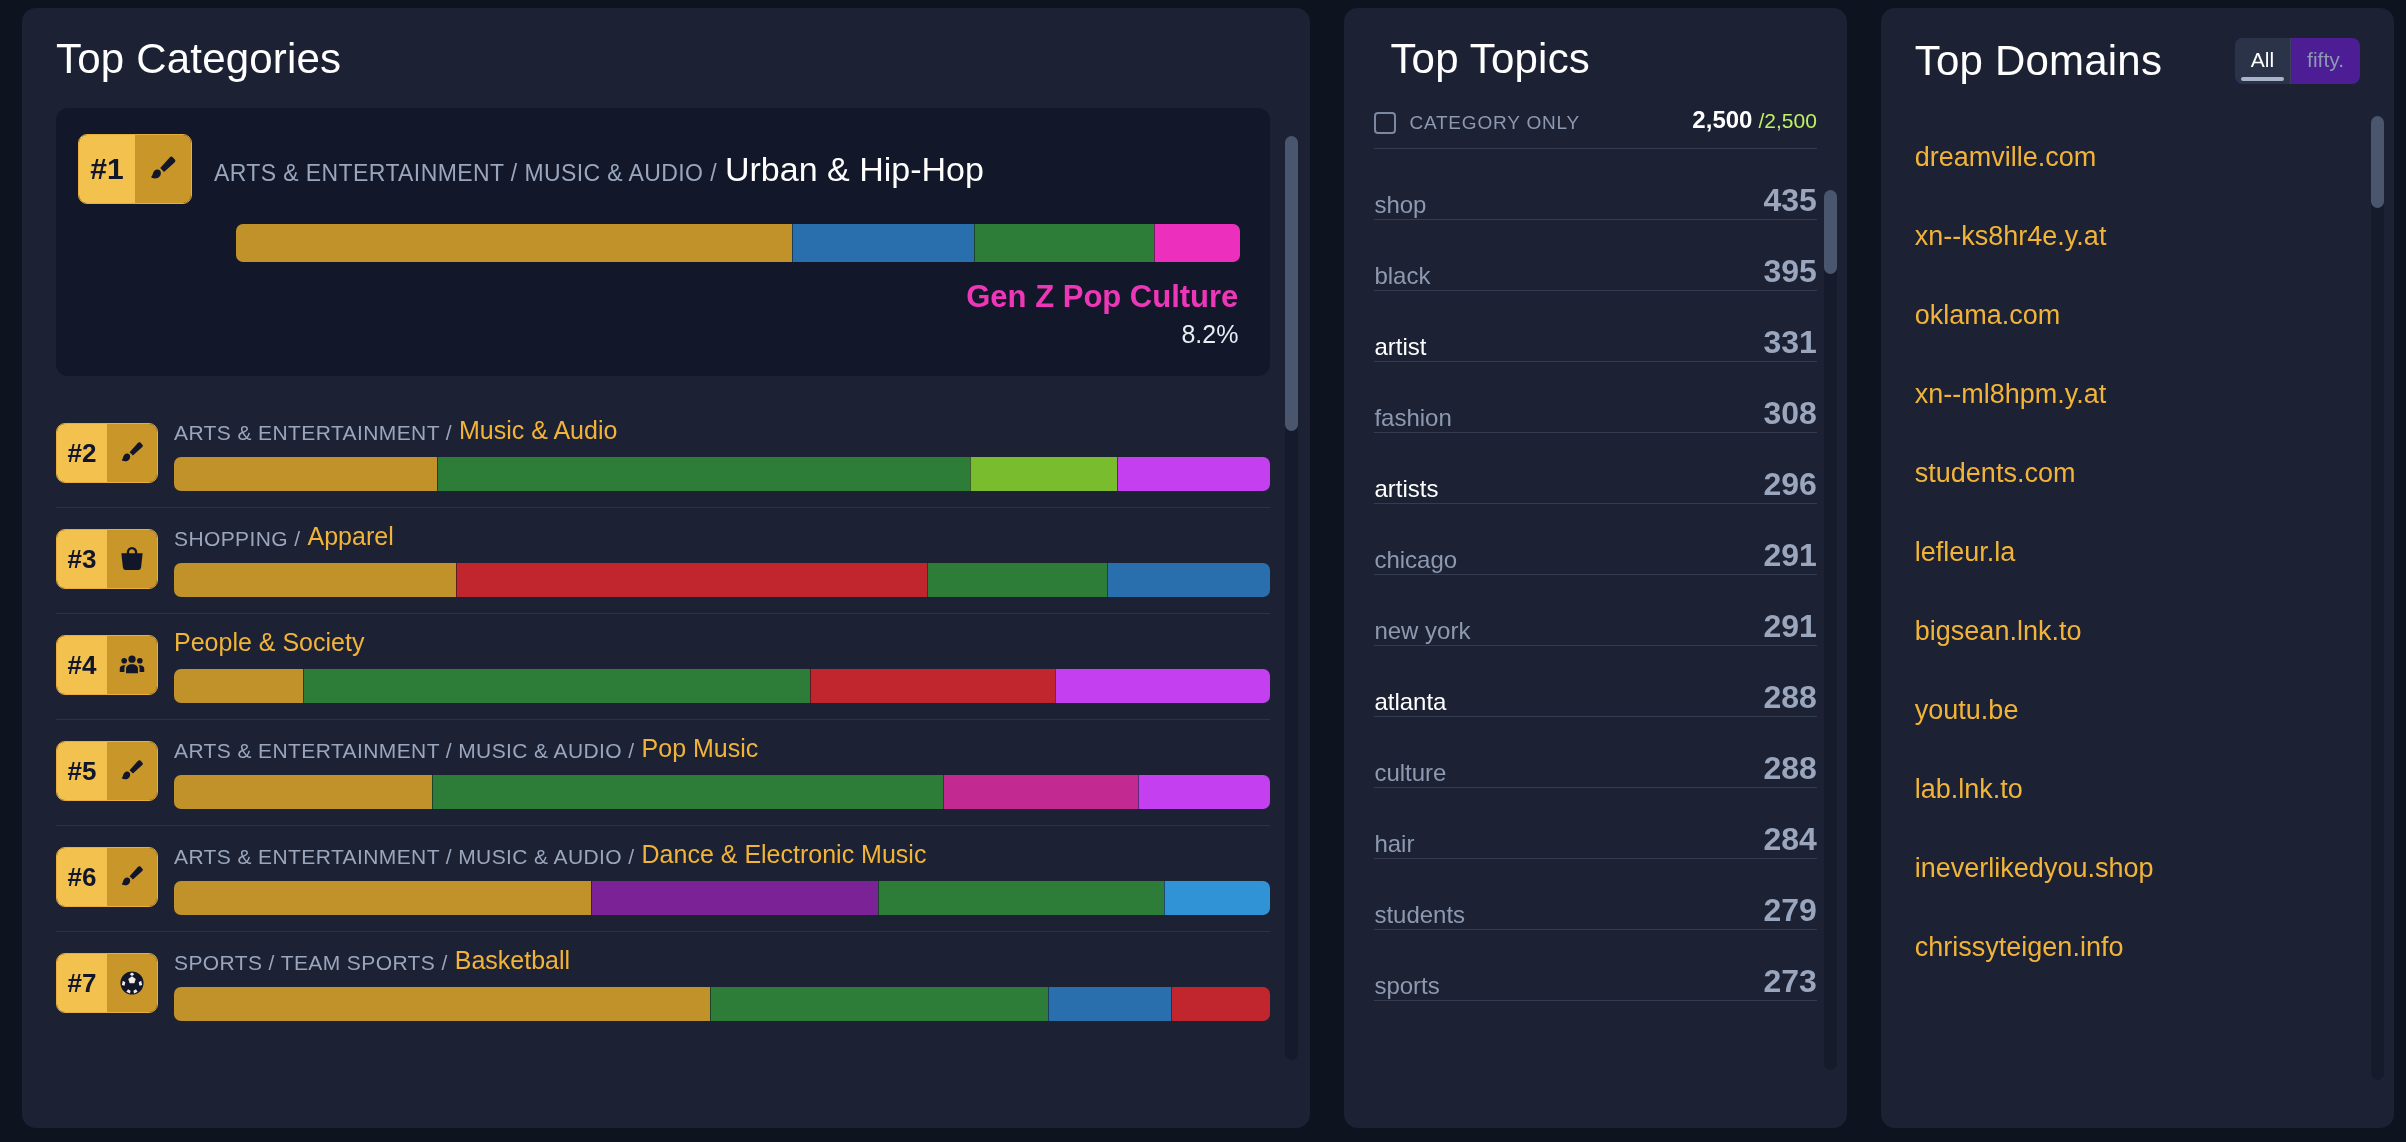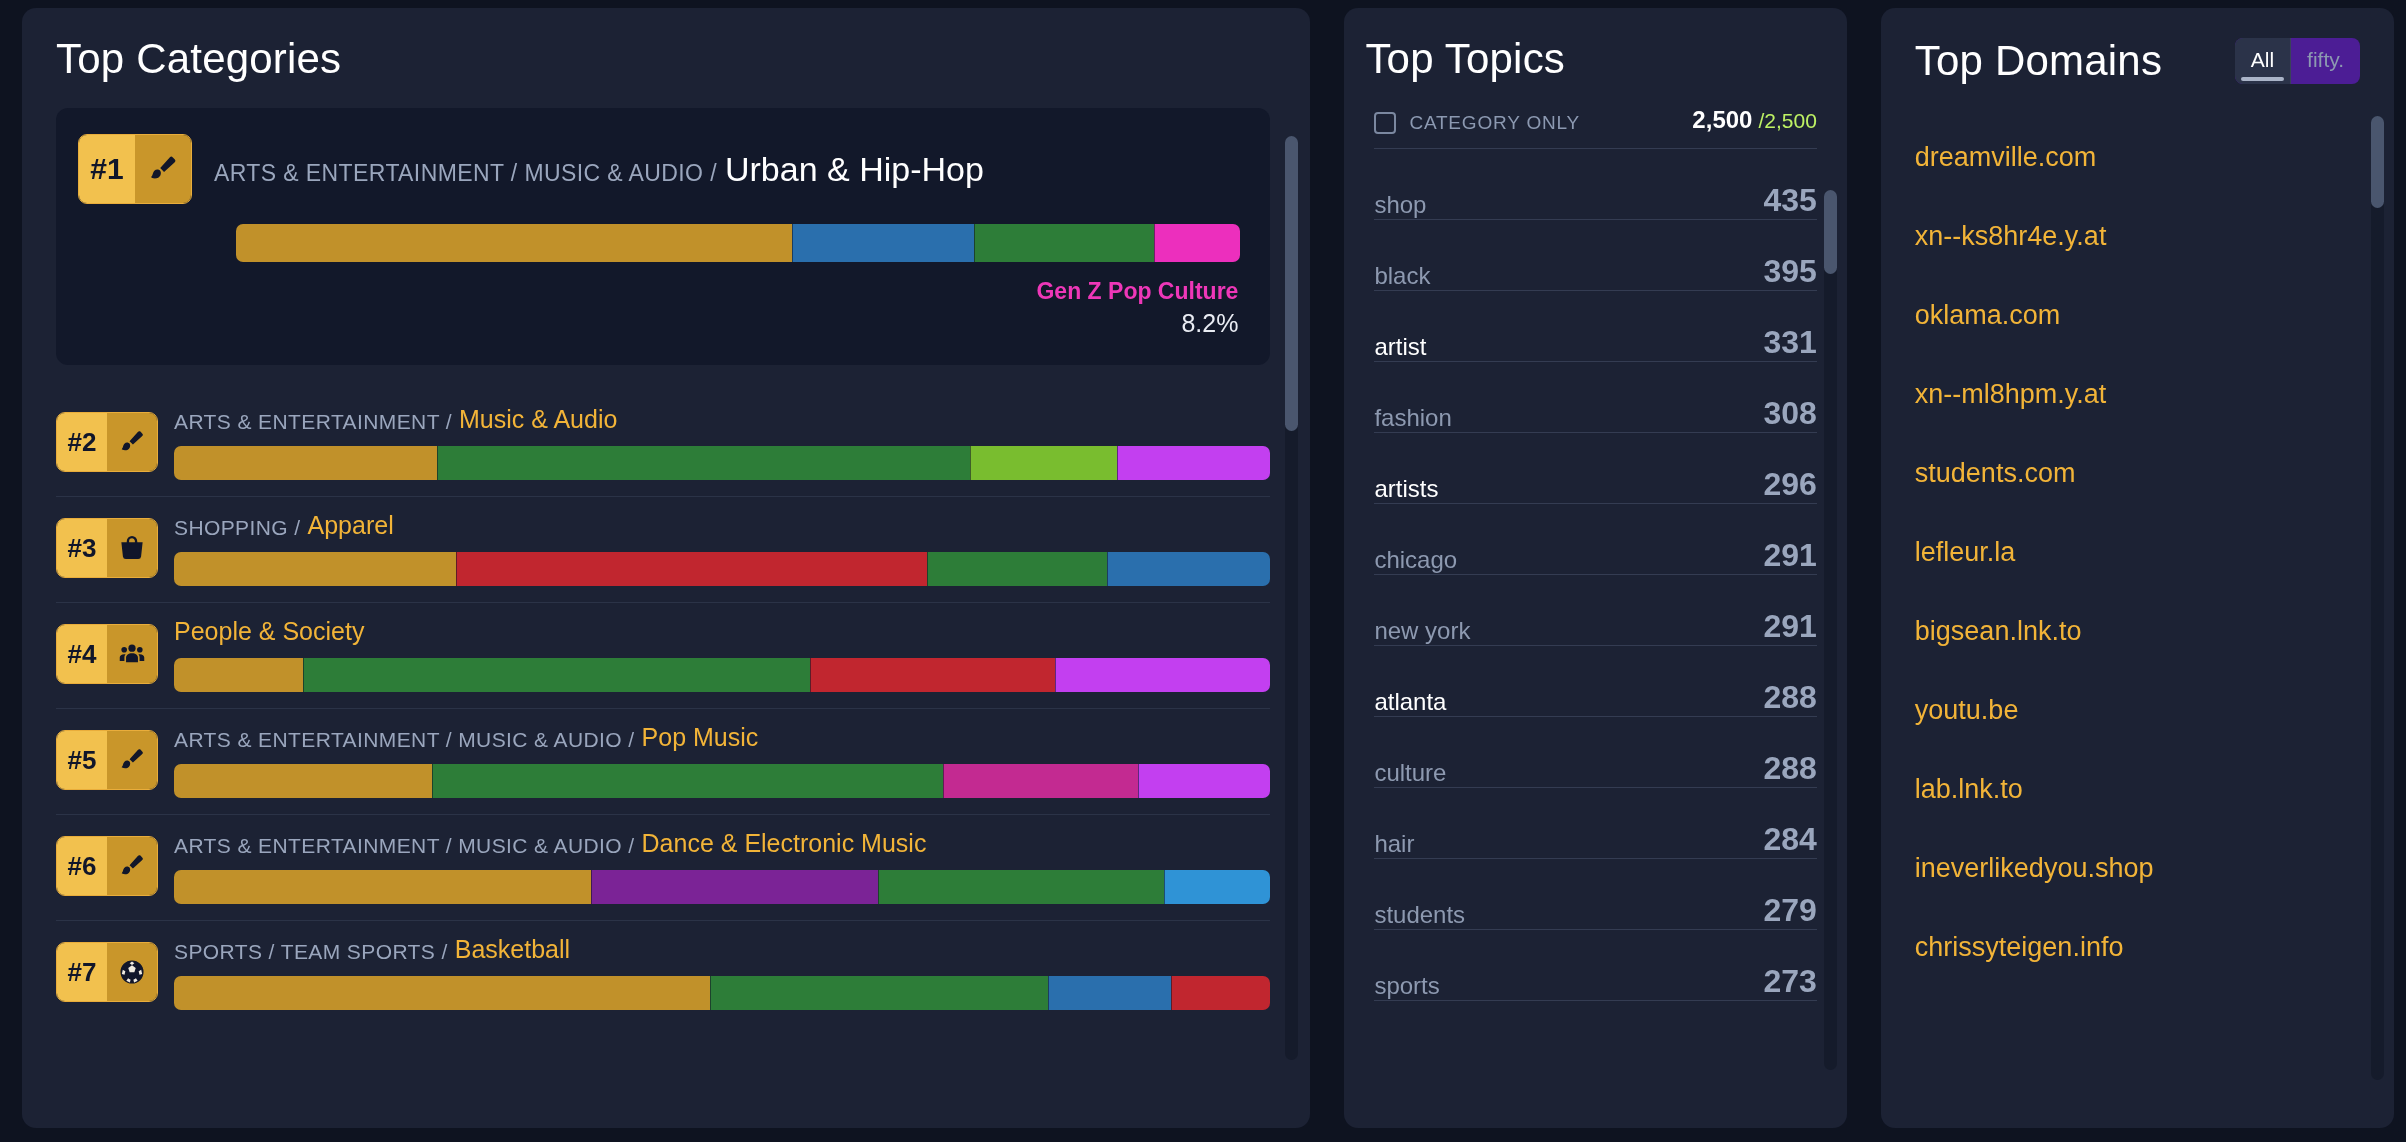--- a/index.html
+++ b/index.html
@@ -125,21 +125,21 @@
   .bar .seg + .seg { border-left: 1px solid rgba(15,20,34,.55); }
   .bar.hero { margin-left: 158px; }
 
   .hero-foot {
     margin-top: 14px;
     text-align: right;
     padding-right: 2px;
   }
   .hero-tag {
     color: #ee37b8;
-    font-size: 23px;
+    font-size: 31px;
     font-weight: 700;
     display: block;
     line-height: 1.35;
   }
   .hero-pct {
     color: #e9ecf3;
     font-size: 25px;
     display: block;
     line-height: 1.35;
   }
@@ -169,21 +169,21 @@
   .sb-categories .thumb { top: 0; height: 295px; }
 
   
   .panel-topics {
     width: 560px;
     height: 1120px;
     padding: 30px 0 0 0;
     display: flex;
     flex-direction: column;
   }
-  .panel-topics .panel-title { padding-left: 21px; margin-bottom: 26px; }
+  .panel-topics .panel-title { padding-left: 46px; margin-bottom: 26px; }
   .topics-meta {
     display: flex;
     align-items: flex-end;
     justify-content: space-between;
     padding: 0 30px 0 30px;
     margin-bottom: 14px;
   }
   .chk-wrap { display: flex; align-items: center; gap: 13px; }
   .chk-box {
     width: 22px; height: 22px;

